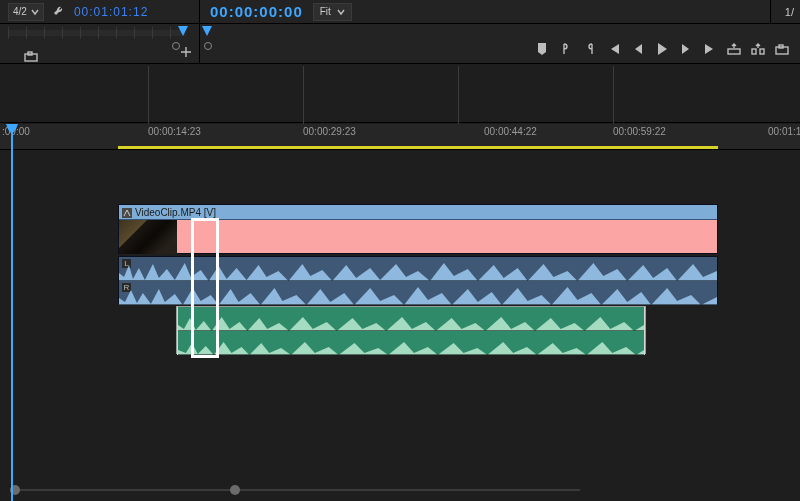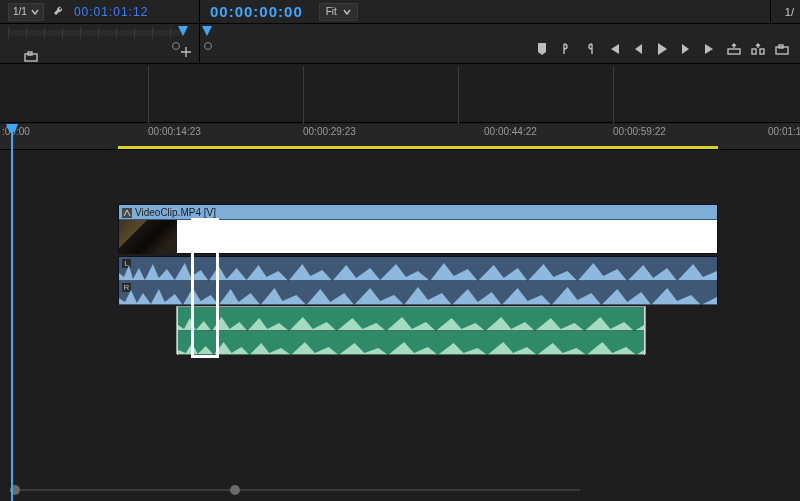--- a/index.html
+++ b/index.html
@@ -5,21 +5,21 @@
   * { box-sizing: border-box; margin: 0; padding: 0; }
   html, body { width: 800px; height: 501px; overflow: hidden; background: #1b1b1b; font-family: "Segoe UI", Arial, sans-serif; font-size: 11px; color: #c8c8c8; }
 
   
   .top-strip { display: flex; height: 24px; background: #232323; border-bottom: 1px solid #000; }
   .top-left  { display: flex; align-items: center; gap: 8px; padding: 0 8px; width: 200px; border-right: 1px solid #000; }
   .ratio-sel { display: flex; align-items: center; background: #2e2e2e; border: 1px solid #3a3a3a; padding: 0 4px; height: 18px; font-size: 10px; }
   .ratio-sel svg { margin-left: 4px; }
   .tc-left   { color: #3b82f6; letter-spacing: 1px; font-size: 12px; }
   .wrench    { display: inline-flex; }
-  .top-mid   { display: flex; align-items: center; padding: 0 10px; gap: 16px; flex: 1; }
+  .top-mid   { display: flex; align-items: center; padding: 0 10px; gap: 10px; flex: 1; }
   .tc-blue   { color: #3ea7ff; font-size: 15px; letter-spacing: 1px; font-weight: 600; }
   .fit-sel   { display: flex; align-items: center; background: #2e2e2e; border: 1px solid #3a3a3a; padding: 0 6px; height: 18px; font-size: 10px; }
   .top-right { width: 30px; display: flex; align-items: center; justify-content: flex-end; padding-right: 6px; border-left: 1px solid #000; }
 
   
   .view-row { display: flex; height: 40px; background: #232323; border-bottom: 1px solid #000; }
   .vr-left  { width: 200px; border-right: 1px solid #000; position: relative; }
   .vr-left .minitick { position: absolute; left: 8px; top: 6px; width: 178px; height: 6px; background: linear-gradient(#2a2a2a,#2a2a2a); }
   .vr-left .minitick::before { content:""; position:absolute; left:0; top:-3px; width:100%; height:12px;
       background: repeating-linear-gradient(to right, #555 0 1px, transparent 1px 18px); opacity:.4;}
@@ -42,21 +42,21 @@
   .ph { position:absolute; top:60px; bottom:0; width:2px; background:#3ea7ff; left:11px; z-index:20;}
   .ph::before { content:""; position:absolute; top:0; left:-5px; width:12px; height:10px; background:#3ea7ff; clip-path: polygon(0 0,100% 0,80% 60%,50% 100%,20% 60%);}
 
   .tracks { position:absolute; left:0; right:0; top:88px; bottom:0; }
 
   .clip { position:absolute; border:1px solid #0b1020; font-size:10px; }
   .clip .title { position:absolute; left:4px; top:2px; color:#1a1a1a; font-size:10px; }
   .clip .ch { position:absolute; left:3px; width:9px; height:9px; background:#2a2a2a; color:#bbb; font-size:8px; text-align:center; line-height:9px;}
 
   
-  .vclip { background:#ffffff; }
+  .vclip { background:#fca5a5; }
   .vclip .hdr { position:absolute; left:0; right:0; height:15px; background:#7eaed8; border-bottom:1px solid #34557a; }
   .vclip .thumb { position:absolute; left:0; top:15px; width:58px; height:34px; background: linear-gradient(135deg,#3b321f 0%,#5a4a2c 30%, #1a1510 31%, #0c0906 55%, #26201a 80%);}
 
   
   .alane { position:absolute; left:0; right:0; height:24px; }
   .alane .bg { position:absolute; inset:0; }
   .alane .wave { position:absolute; left:0; right:0; bottom:0; height:22px; overflow:hidden;}
   .alane .wave svg { width:100%; height:100%; display:block; }
   .alane .sep { position:absolute; left:0; right:0; bottom:0; height:1px; background:rgba(0,0,0,.5); }
 
@@ -80,21 +80,21 @@
 
   .icn { stroke:#bdbdbd; fill:none; stroke-width:1.4; }
   .icn-f { fill:#bdbdbd; stroke:none; }
 </style>
 </head>
 <body>
 
 <div class="top-strip">
   <div class="top-left">
     <span class="ratio-sel">
-      <span>1/1</span>
+      <span>4/2</span>
       <svg width="8" height="8">
           <path d="M1 2 L4 6 L7 2" class="icn"></path>
         </svg>
     </span>
     <span class="wrench">
       <svg width="14" height="14">
           <path d="M9 2a3 3 0 0 0-4 3l-3 3 2 2 3-3a3 3 0 0 0 3-4l-2 2-1-1z" class="icn-f"></path>
         </svg>
     </span>
     <span class="tc-left">00:01:01:12</span>

